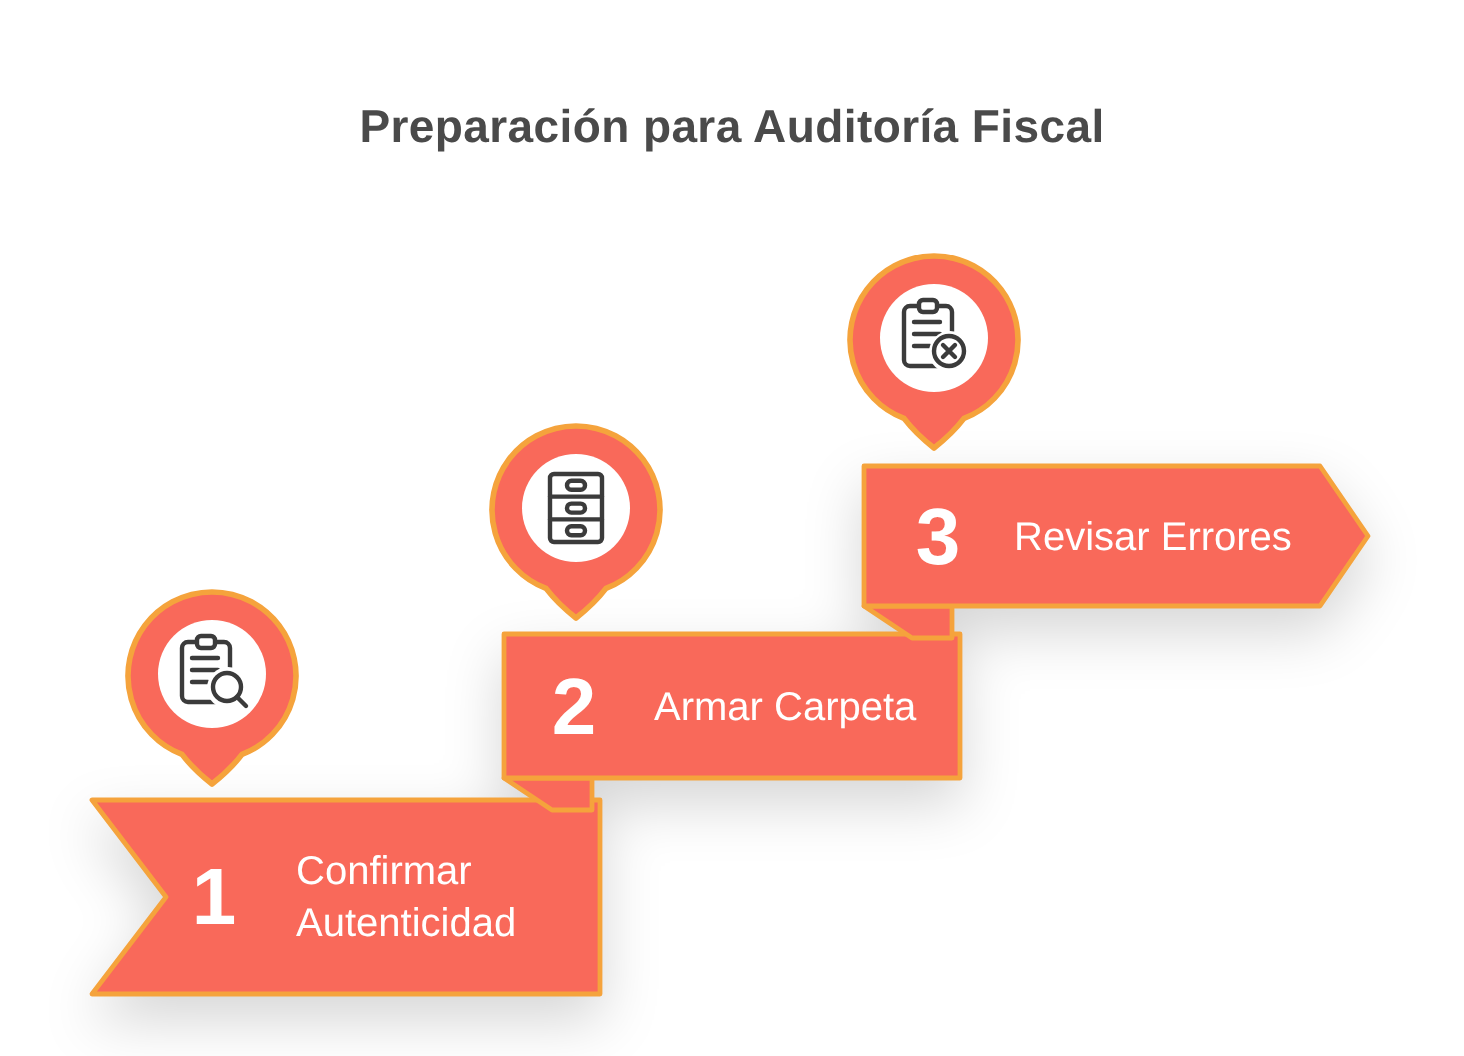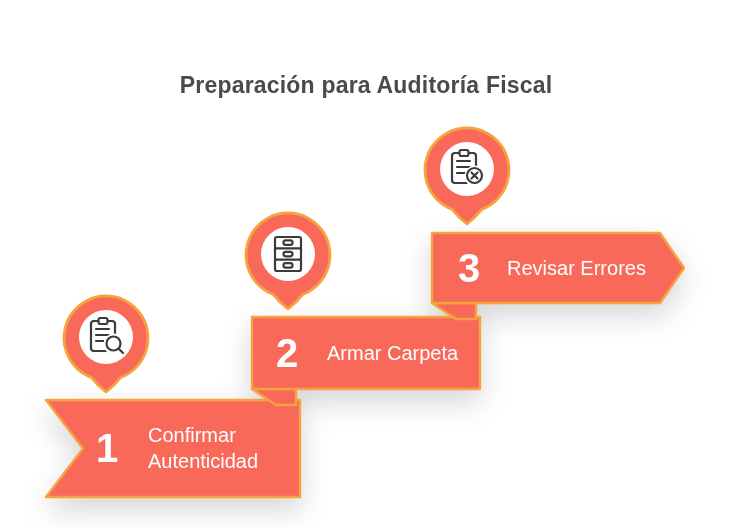--- a/index.html
+++ b/index.html
@@ -9,21 +9,20 @@
     background:var(--background,#fff);
     overflow:hidden;
     font-family:"Liberation Sans",sans-serif;
   }
   .page-title{
     position:absolute;top:50px;left:0;right:0;
     text-align:center;
     font-size:23px;font-weight:bold;
     color:var(--title_gray,#4A4A4A);
     letter-spacing:.2px;
-    margin-top:22px;
   }
   svg.diagram{position:absolute;left:0;top:0;}
   .banners{filter:drop-shadow(0 12px 14px rgba(0,0,0,0.16));}
   .banner,.fold{
     fill:var(--coral,#F9695A);
     stroke:var(--orange,#F5A33C);
     stroke-width:2.4;
     stroke-linejoin:round;
   }
   .pin-body{

